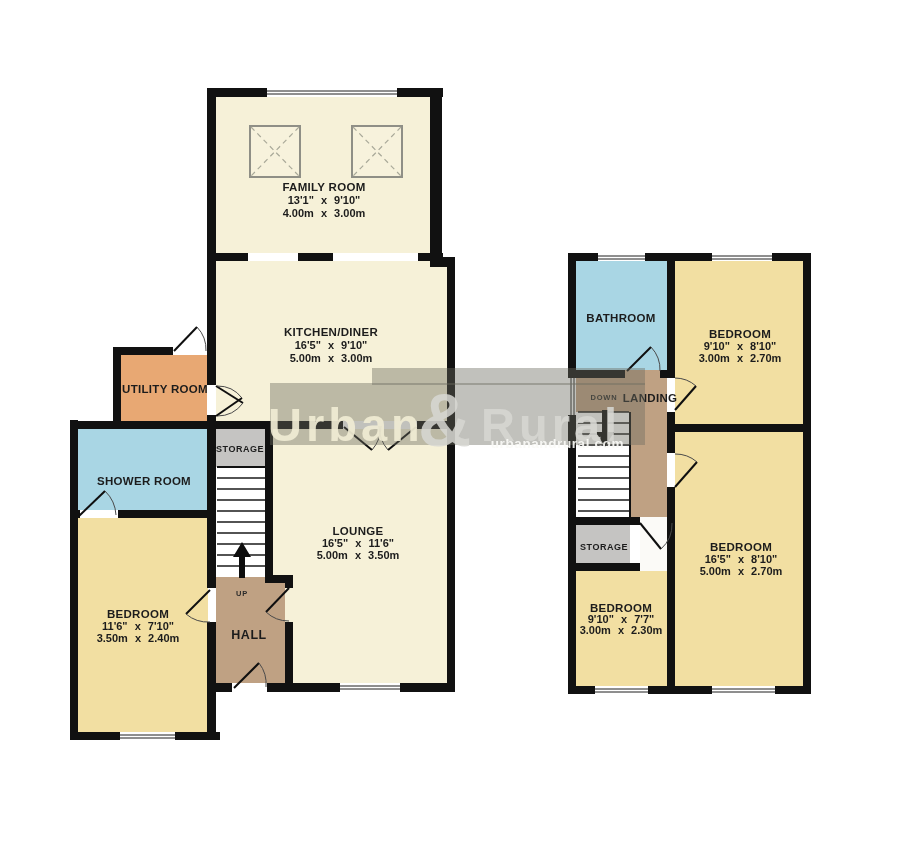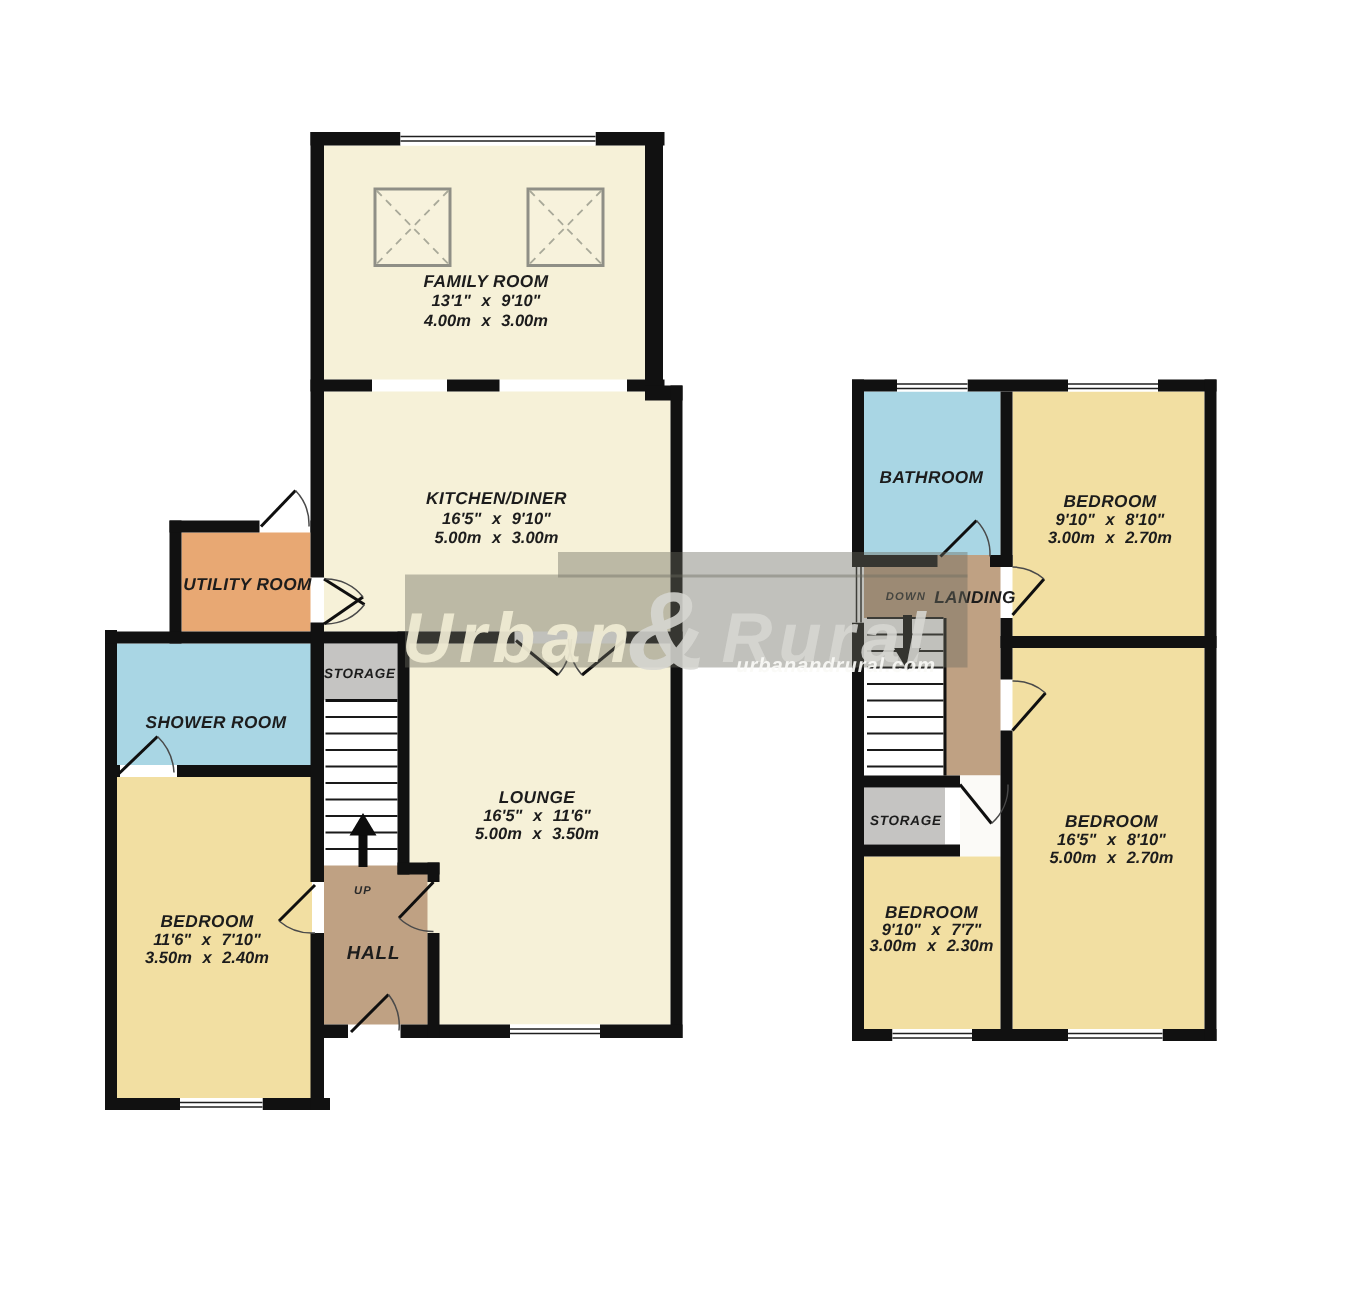--- a/index.html
+++ b/index.html
@@ -1,16 +1,16 @@
 <!DOCTYPE html>
 <html><head>
 <meta charset="utf-8">
 <style>
   html,body{margin:0;padding:0;background:#ffffff;}
-  #canvas{position:relative;width:900px;height:865px;background:#ffffff;overflow:hidden;font-style:italic;}
+  #canvas{position:relative;width:900px;height:865px;background:#ffffff;overflow:hidden;}
   svg{display:block;}
   svg text{font-family:"Liberation Sans","DejaVu Sans",sans-serif;font-weight:bold;fill:#1c1c1c;}
   .rname{font-size:11.5px;letter-spacing:.3px;}
   .rdim{font-size:11px;word-spacing:4px;}
   .tiny{font-size:9px;letter-spacing:.5px;}
   .micro{font-size:7.5px;letter-spacing:.8px;fill:#2a2a2a;}
   .hall{font-size:12.5px;letter-spacing:.6px;}
   .wall{fill:#111111;}
   .thinline{stroke:#1a1a1a;stroke-width:1.4;}
   .winline{stroke:#1f1f1f;stroke-width:1;}

